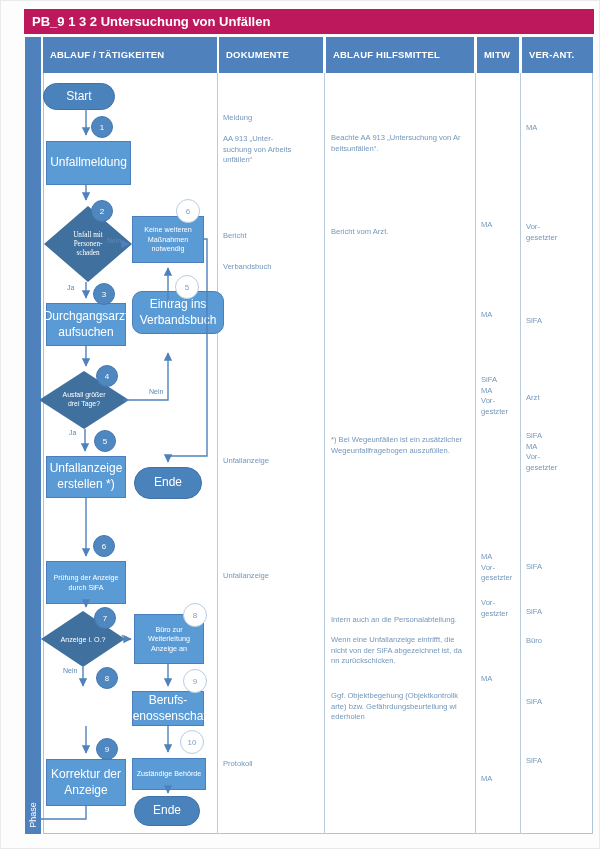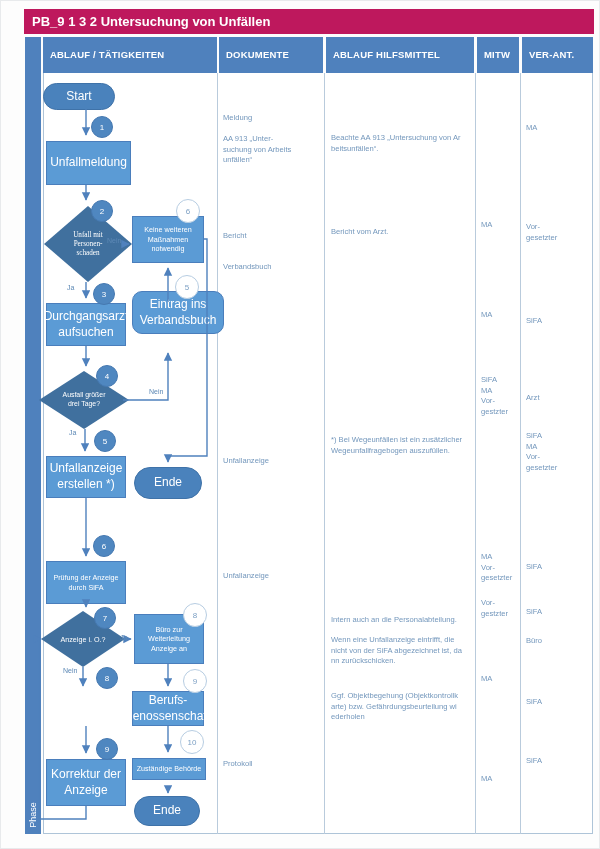--- a/index.html
+++ b/index.html
@@ -92,21 +92,21 @@
   <div class="node" style="left:45px;top:560px;width:80px;height:43px;font-size:7.2px;">Prüfung der Anzeige
 durch SiFA</div>
   <div class="diamond" style="left:40px;top:610px;width:84px;height:56px;">Anzeige i. O.?</div>
   <div class="node" style="left:133px;top:613px;width:70px;height:50px;font-size:7.2px;">Büro zur
 Weiterleitung
 Anzeige an</div>
   <div class="node" style="left:131px;top:690px;width:72px;height:35px;">Berufs-
 genossenschaft</div>
   <div class="node" style="left:45px;top:758px;width:80px;height:47px;">Korrektur der
 Anzeige</div>
-  <div class="node" style="left:131px;top:757px;width:74px;height:22px;font-size:7.2px;">Zuständige Behörde</div>
+  <div class="node" style="left:131px;top:757px;width:74px;height:32px;font-size:7.2px;">Zuständige Behörde</div>
   <div class="node stadium" style="left:133px;top:795px;width:66px;height:30px;">Ende</div>
 
   <div class="circle-f" style="left:90px;top:115px;">1</div>
   <div class="circle-f" style="left:90px;top:199px;">2</div>
   <div class="circle-f" style="left:92px;top:282px;">3</div>
   <div class="circle-f" style="left:95px;top:364px;">4</div>
   <div class="circle-f" style="left:93px;top:429px;">5</div>
   <div class="circle-f" style="left:92px;top:534px;">6</div>
   <div class="circle-f" style="left:93px;top:606px;">7</div>
   <div class="circle-f" style="left:95px;top:666px;">8</div>

